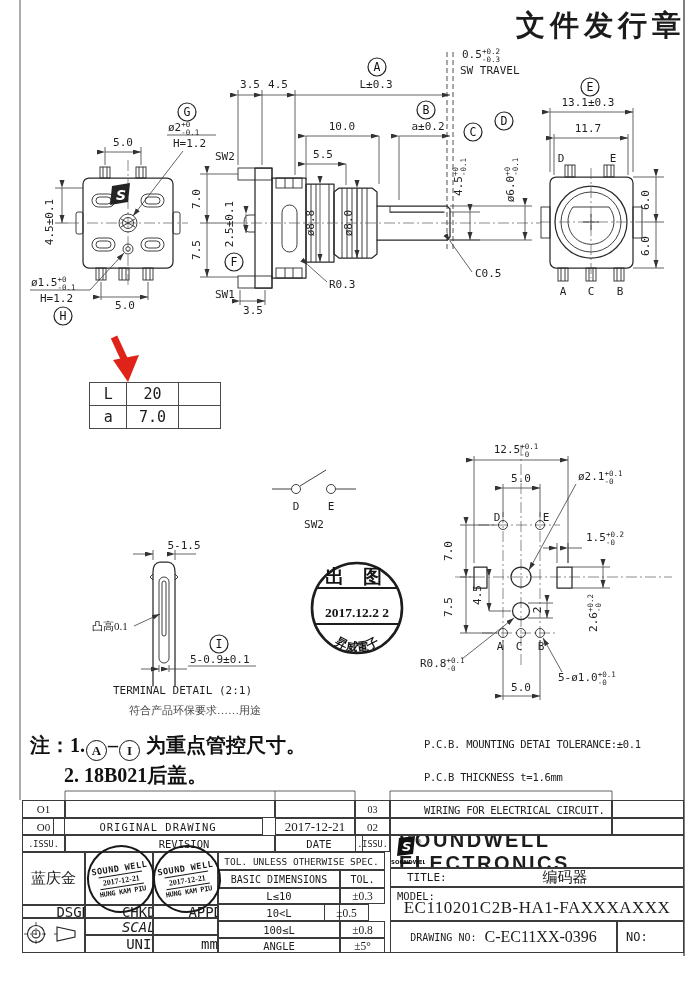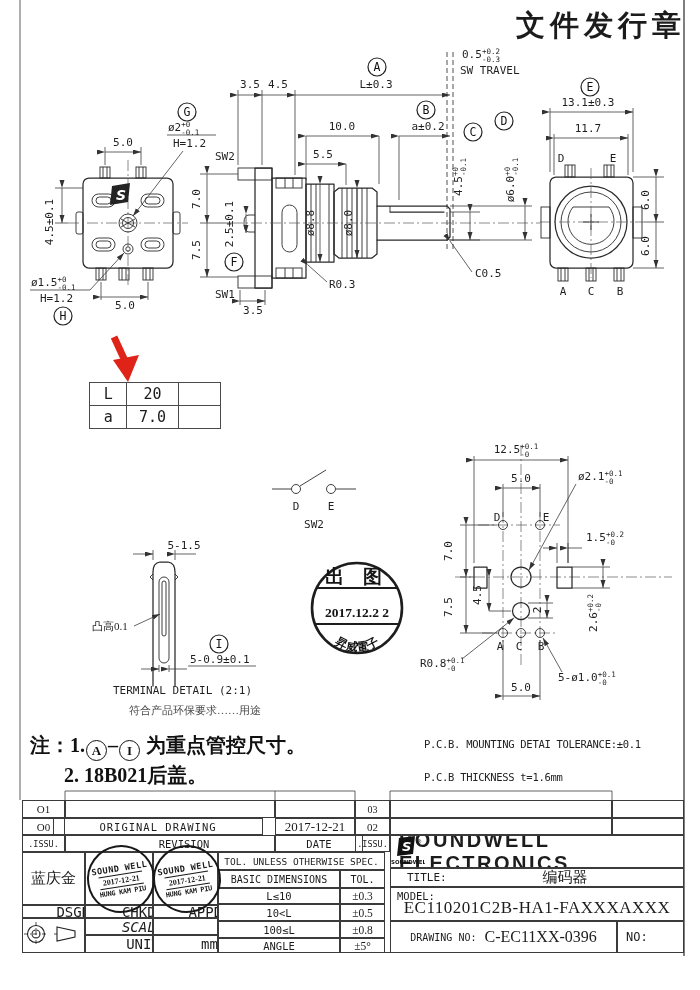--- a/index.html
+++ b/index.html
@@ -475,20 +475,21 @@
   <div class="row">
     <div class="cell" style="width:38px">a</div>
     <div class="cell" style="width:53px">7.0</div>
     <div class="cell" style="width:43px"></div>
   </div>
 </div>
 
 <div id="pcbNotes" class="abs">
   <div>P.C.B. MOUNTING DETAI TOLERANCE:±0.1</div>
   <div>P.C.B THICKNESS t=1.6mm</div>
+  <div>WIRING FOR ELECTRICAL CIRCUIT.</div>
 </div>
 
 <div id="notes" class="abs">
   <div><span>注：1.</span><span class="circ">A</span><span>–</span><span class="circ">I</span> <span>为重点管控尺寸。</span></div>
   <div style="margin-left:34px">2. 18B021后盖。</div>
 </div>
 
 <div>
 
   <div class="c" style="left:22px;top:800px;width:662px;height:153px;border-width:1.5px;"></div>
@@ -552,21 +553,21 @@
   <div class="c" style="left:153px;top:918px;width:65px;height:17px;"></div>
   <div class="c lbl" style="left:85px;top:935px;width:68px;height:18px;">UNIT</div>
   <div class="c lbl" style="left:153px;top:935px;width:65px;height:18px;">mm</div>
 
   <div class="c" style="left:218px;top:852px;width:167px;height:18px;font-size:9.5px;">TOL. UNLESS OTHERWISE SPEC.</div>
   <div class="c" style="left:218px;top:870px;width:122px;height:18px;font-size:10px;">BASIC DIMENSIONS</div>
   <div class="c" style="left:340px;top:870px;width:45px;height:18px;font-size:10px;">TOL.</div>
   <div class="c" style="left:218px;top:888px;width:122px;height:16px;font-size:10.5px;">L≤10</div>
   <div class="c ser" style="left:340px;top:888px;width:45px;height:16px;font-size:11.5px;">±0.3</div>
   <div class="c" style="left:218px;top:904px;width:122px;height:17px;font-size:10.5px;">10&lt;L</div>
-  <div class="c ser" style="left:340px;top:904px;width:45px;height:17px;font-size:11.5px;">±0.5</div>
+  <div class="c ser" style="left:324px;top:904px;width:45px;height:17px;font-size:11.5px;">±0.5</div>
   <div class="c" style="left:218px;top:921px;width:122px;height:17px;font-size:10.5px;">100≤L</div>
   <div class="c ser" style="left:340px;top:921px;width:45px;height:17px;font-size:11.5px;">±0.8</div>
   <div class="c" style="left:218px;top:938px;width:122px;height:15px;font-size:10.5px;">ANGLE</div>
   <div class="c ser" style="left:340px;top:938px;width:45px;height:15px;font-size:11.5px;">±5°</div>
 
   <div class="c" style="left:390px;top:868px;width:294px;height:19px;justify-content:flex-start;padding-left:16px;font-size:11px;">
     <span>TITLE:</span>
     <span class="cn" style="flex:1;text-align:center;font-size:15px;">编码器</span>
   </div>
   <div class="c" style="left:390px;top:887px;width:294px;height:34px;">

